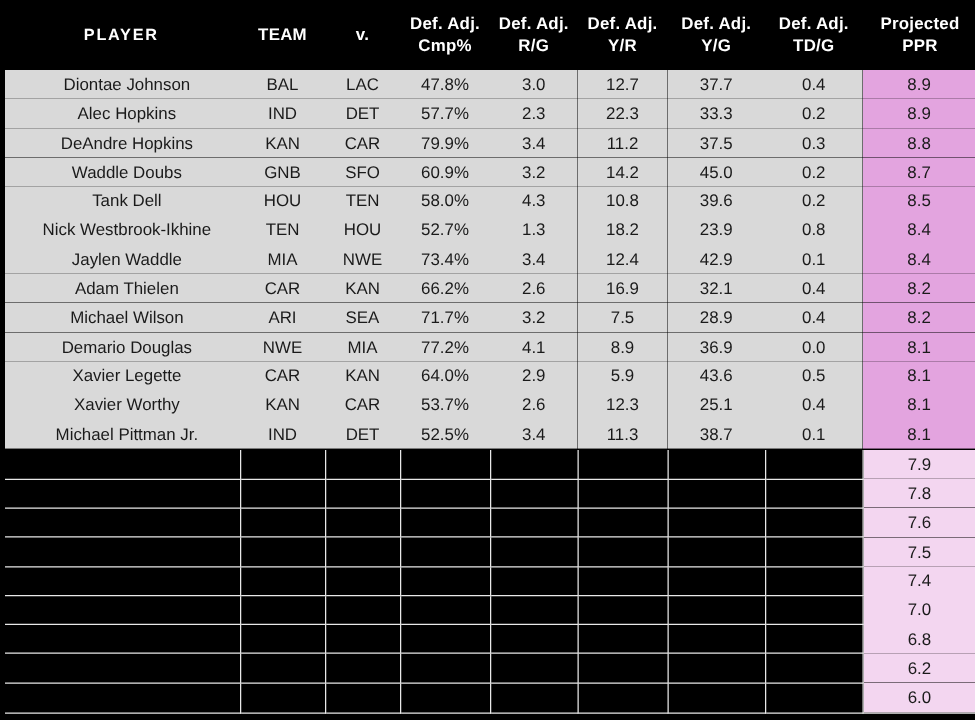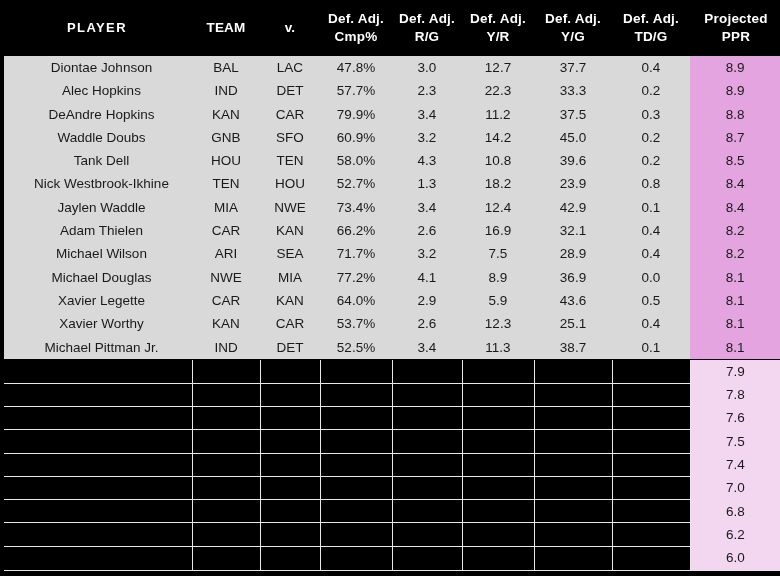--- a/index.html
+++ b/index.html
@@ -241,21 +241,21 @@
           <td class="num">ARI</td>
           <td class="num">SEA</td>
           <td class="num">71.7%</td>
           <td class="num">3.2</td>
           <td class="num">7.5</td>
           <td class="num">28.9</td>
           <td class="num">0.4</td>
           <td class="col-ppr edge-right">8.2</td>
         </tr>
         <tr class="data-row">
-          <td class="col-player edge-left">Michael Douglas</td>
+          <td class="col-player edge-left">Demario Douglas</td>
           <td class="num">NWE</td>
           <td class="num">MIA</td>
           <td class="num">77.2%</td>
           <td class="num">4.1</td>
           <td class="num">8.9</td>
           <td class="num">36.9</td>
           <td class="num">0.0</td>
           <td class="col-ppr edge-right">8.1</td>
         </tr>
         <tr class="data-row">

